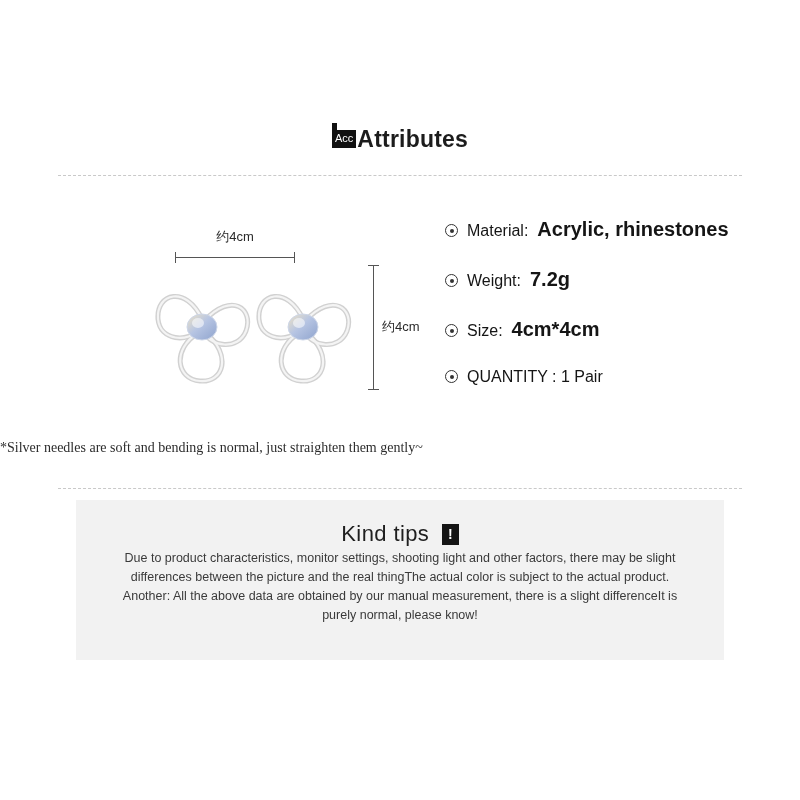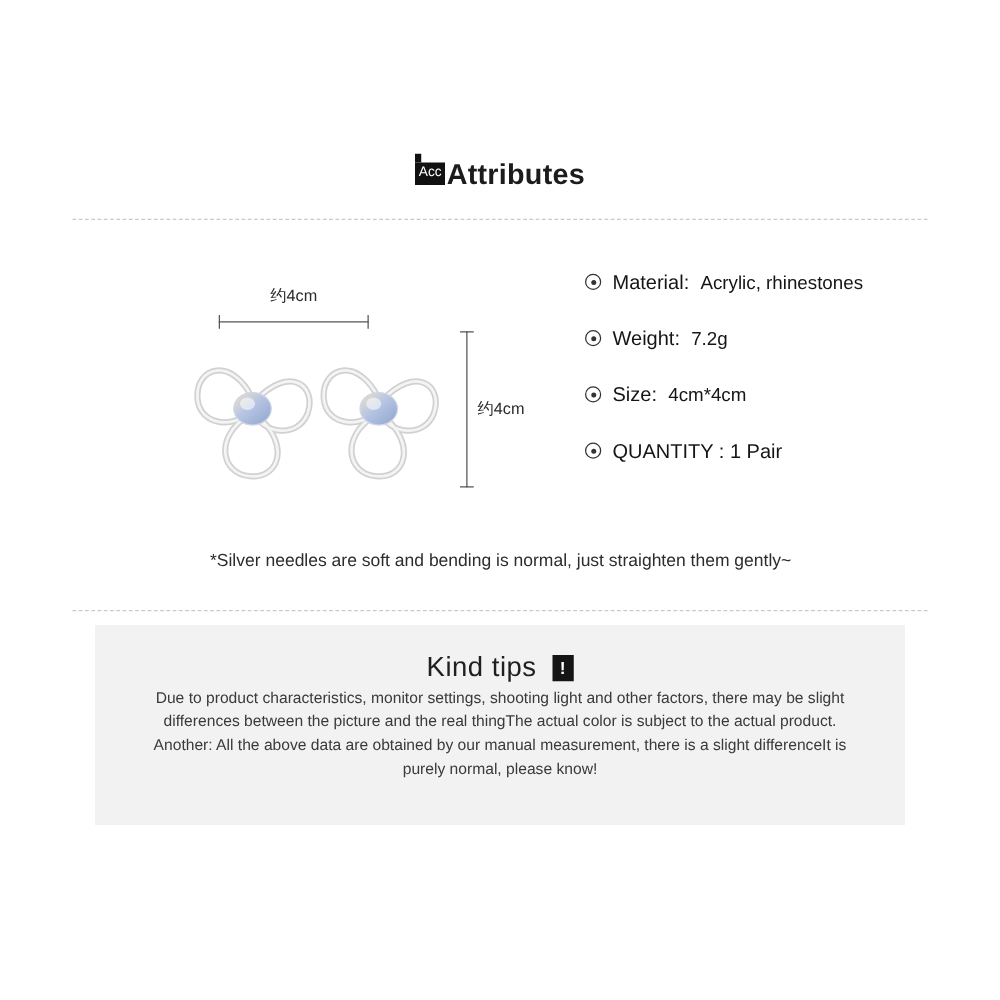--- a/index.html
+++ b/index.html
@@ -156,21 +156,21 @@
     position: absolute;
     left: 0px;
     top: 55px;
     width: 215px;
     height: 130px;
   }
 
   
   .attrs {
     position: absolute;
-    left: 468px;
+    left: 445px;
     top: 218px;
     width: 330px;
   }
   .attr-row {
     display: flex;
     align-items: baseline;
     margin-bottom: 27px;
     white-space: nowrap;
   }
   .bullet {
@@ -193,34 +193,36 @@
     width: 4px;
     height: 4px;
     background: #333;
     border-radius: 50%;
   }
   .attr-label {
     font-size: 16px;
     color: #151515;
   }
   .attr-value {
-    font-size: 15px;
+    font-size: 20px;
     color: #151515;
     margin-left: 9px;
+    font-weight: bold;
   }
 
   
   .note {
     position: absolute;
     left: 0;
     top: 440px;
     width: 633px;
-    text-align: right;
+    text-align: left;
     font-size: 14px;
     color: #2c2c2c;
+    font-family: Liberation Serif, serif;
   }
 
   
   .tips-panel {
     position: absolute;
     left: 76px;
     top: 500px;
     width: 648px;
     height: 160px;
     background: #f2f2f2;

